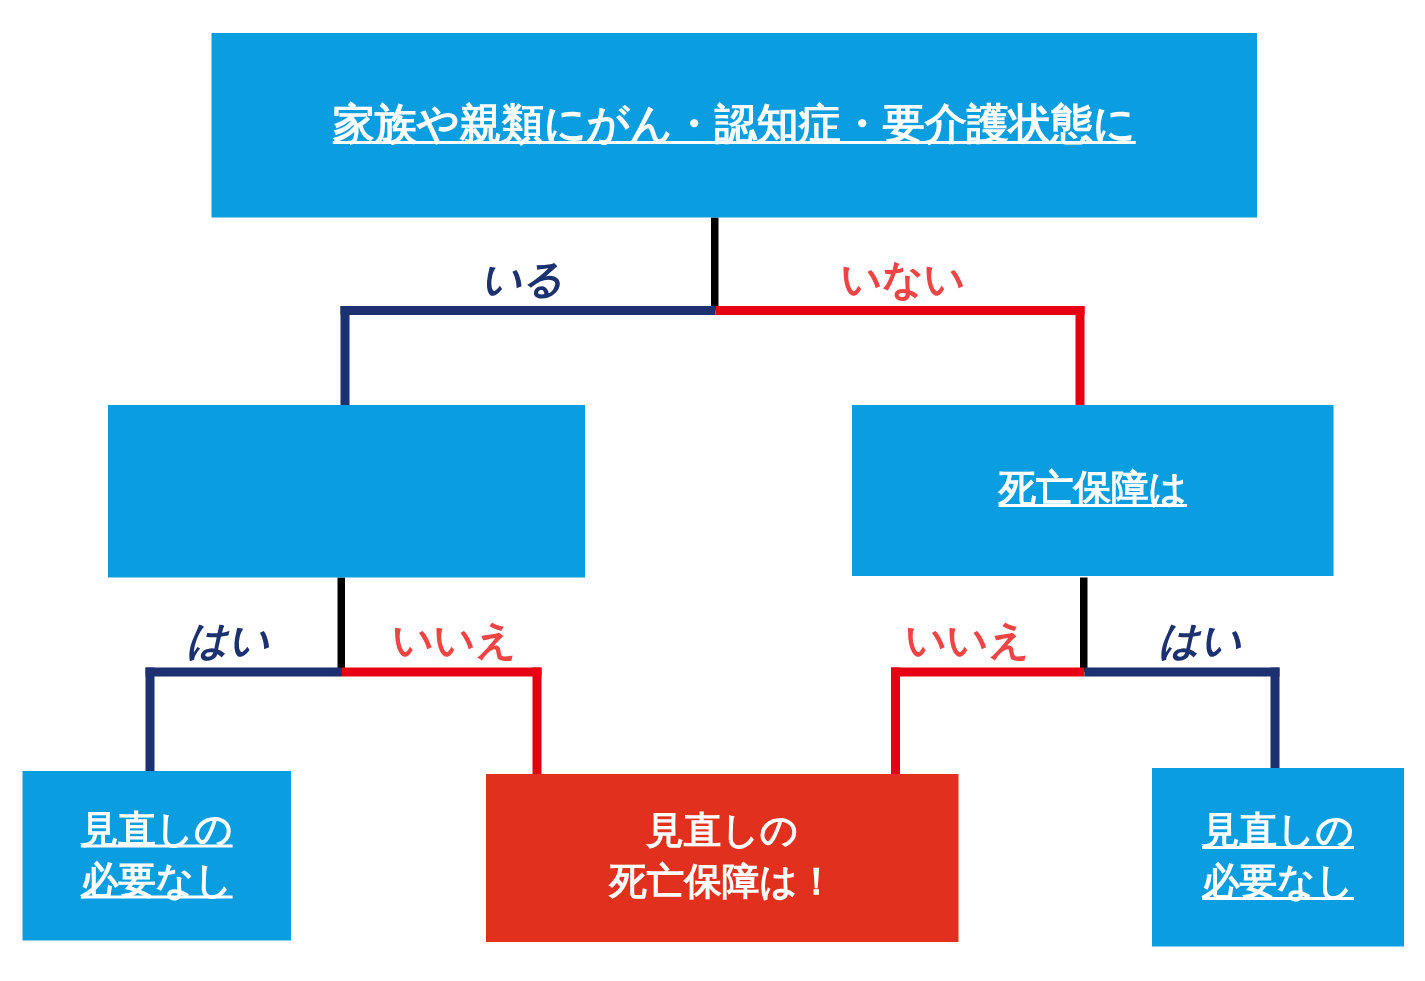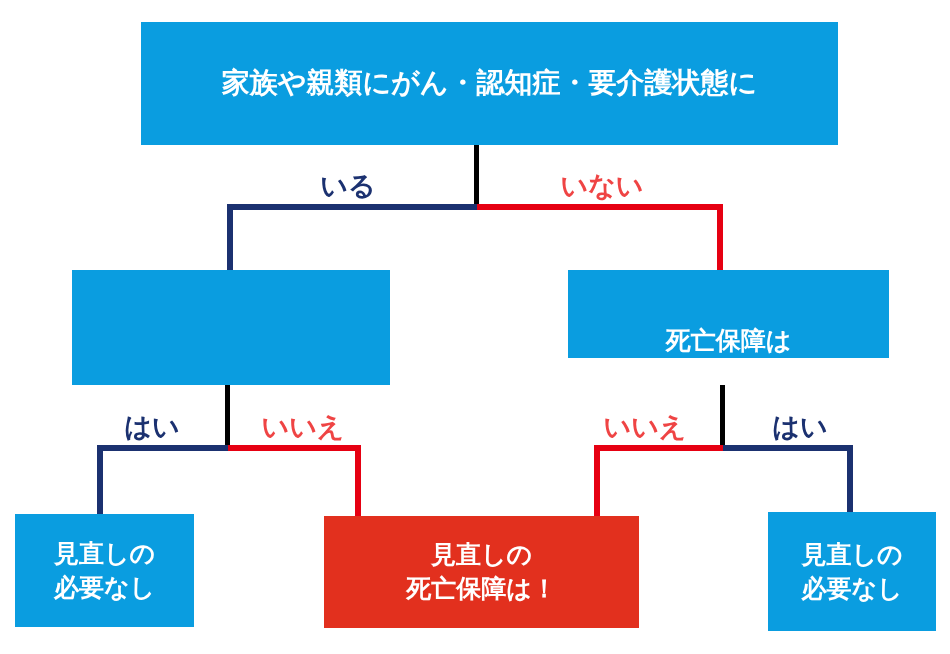--- a/index.html
+++ b/index.html
@@ -20,26 +20,26 @@
     display: flex;
     flex-direction: column;
     align-items: center;
     justify-content: center;
     text-align: center;
     color: #ffffff;
     font-weight: bold;
     box-sizing: border-box;
   }
   .node .ln { display: block; }
-  .node-blue { background: #0A9DE0; }
+  .node-blue { background: #0A9DE0; text-decoration: underline; }
   .node-red  { background: #E2301E; }
 
   .root-node    { left: 141px; top: 22px;  width: 697px; height: 123px; font-size: 28px; line-height: 1.3; }
   .q-left-node  { left: 72px;  top: 270px; width: 318px; height: 115px; font-size: 25px; line-height: 1.35; }
-  .q-right-node { left: 568px; top: 270px; width: 321px; height: 88px; font-size: 25px; line-height: 1.35; justify-content: flex-end; }
+  .q-right-node { left: 568px; top: 270px; width: 321px; height: 114px; font-size: 25px; line-height: 1.35; }
   .out-left-node   { left: 15px;  top: 514px; width: 179px; height: 113px; font-size: 25px; line-height: 1.35; }
   .out-center-node { left: 324px; top: 516px; width: 315px; height: 112px; font-size: 25px; line-height: 1.35; }
   .out-right-node  { left: 768px; top: 512px; width: 168px; height: 119px; font-size: 25px; line-height: 1.35; }
 
   .seg { position: absolute; }
   .seg-black { background: #000000; }
   .seg-navy  { background: #1B3170; }
   .seg-red   { background: #E60012; }
 
   .root-stem     { left: 474px; top: 145px; width: 5px;   height: 62px; }
@@ -58,21 +58,21 @@
   .l2-right-no-v { left: 594px; top: 445px; width: 6px;   height: 71px; }
   .l2-right-yes-v{ left: 847px; top: 445px; width: 6px;   height: 67px; }
 
   .edge-label {
     position: absolute;
     transform: translate(-50%, -50%);
     font-size: 27px;
     font-weight: bold;
     white-space: nowrap;
   }
-  .label-navy { color: #1B3170; }
+  .label-navy { color: #1B3170; font-style: italic; }
   .label-red  { color: #ef4444; }
 
   .lbl-root-left  { left: 348px; top: 186px; }
   .lbl-root-right { left: 602px; top: 186px; }
   .lbl-left-yes   { left: 152px; top: 427px; }
   .lbl-left-no    { left: 303px; top: 427px; }
   .lbl-right-no   { left: 645px; top: 427px; }
   .lbl-right-yes  { left: 800px; top: 427px; }
 </style>
 </head>

